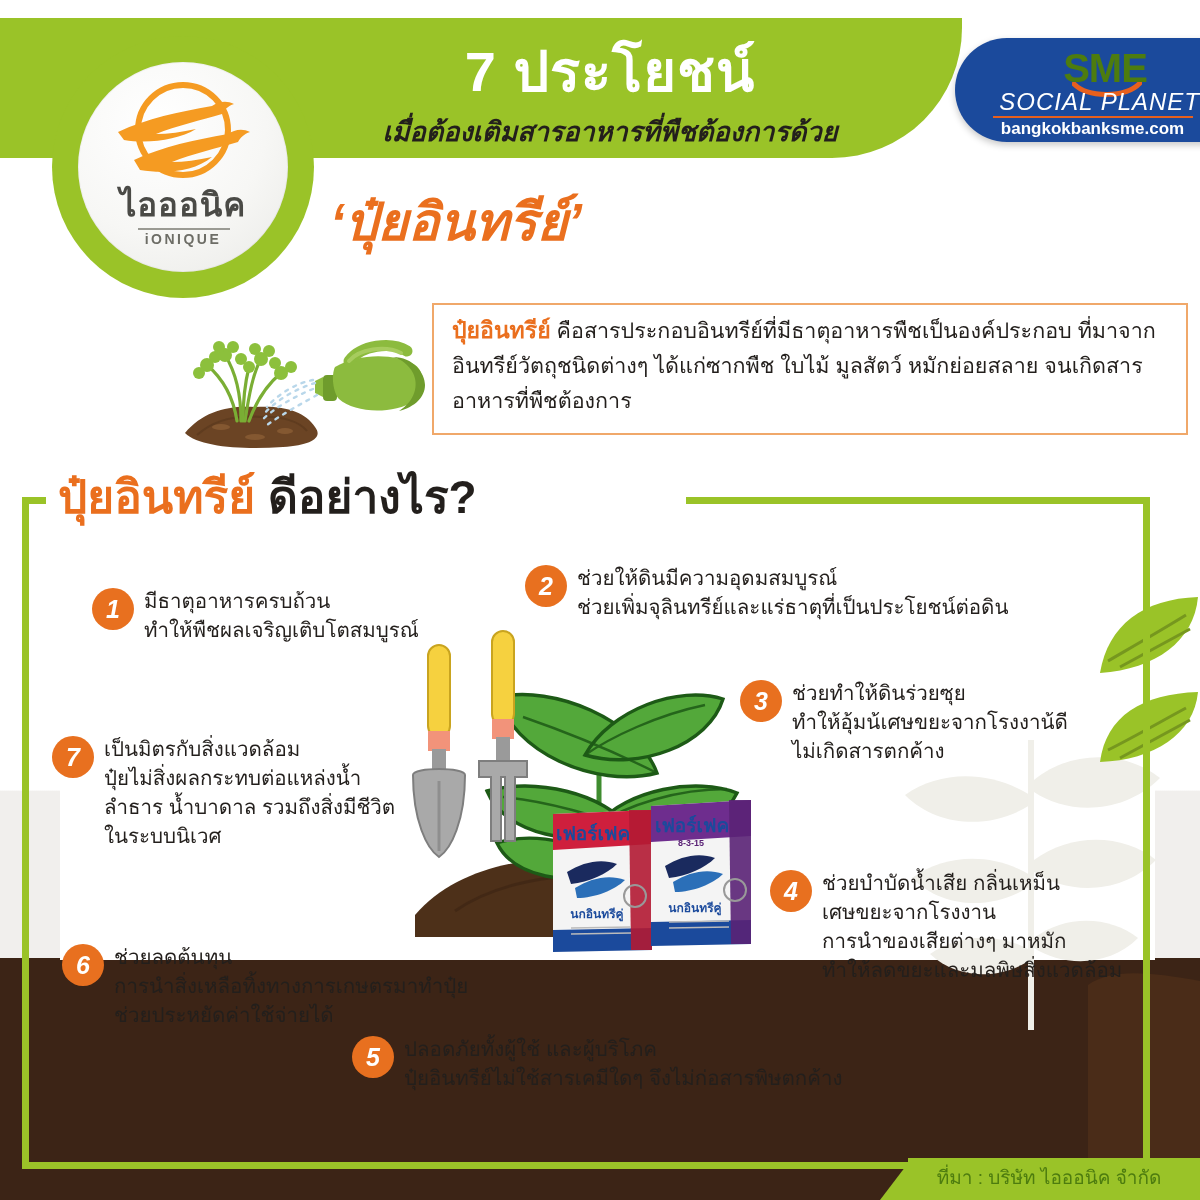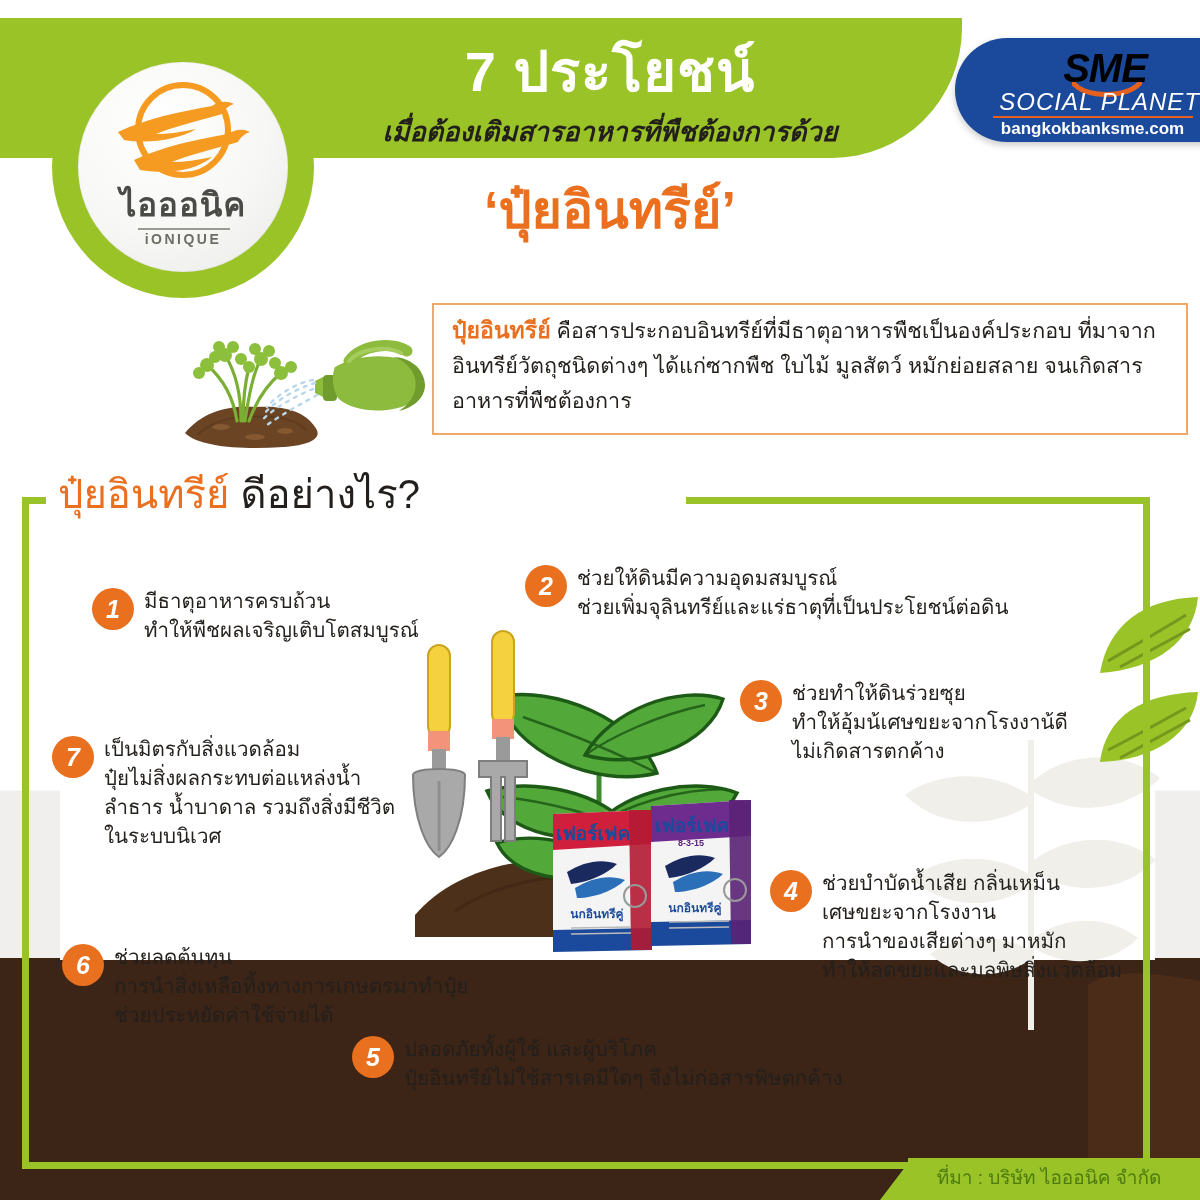--- a/index.html
+++ b/index.html
@@ -35,43 +35,43 @@
   .logo-name{position:absolute;left:78px;top:188px;width:210px;text-align:center;
       font-size:33px;color:#4a4a46;font-weight:bold;letter-spacing:1px;line-height:1;}
   .logo-rule{position:absolute;left:138px;top:228px;width:92px;height:2px;background:#9a9a93;}
   .logo-sub{position:absolute;left:78px;top:231px;width:210px;text-align:center;
       font-size:14px;color:#6d6d66;letter-spacing:2.5px;font-weight:bold;}
 
   .title-main{position:absolute;left:330px;top:44px;width:560px;text-align:center;
       font-size:56px;font-weight:bold;color:#ffffff;line-height:1.0;letter-spacing:1px;}
   .title-sub{position:absolute;left:320px;top:118px;width:580px;text-align:center;
       font-size:27px;font-weight:bold;color:#231f1c;line-height:1.1;font-style:italic;}
-  .title-quote{position:absolute;left:330px;top:182px;width:560px;text-align:center;
-      font-size:52px;font-weight:bold;color:#ea6f1e;line-height:1.1;}
+  .title-quote{position:absolute;left:330px;top:194px;width:560px;text-align:left;
+      font-size:52px;font-weight:bold;color:#ea6f1e;line-height:1.1;font-style:italic;}
 
   .sme-badge{position:absolute;left:955px;top:38px;width:260px;height:104px;
       background:#1b4a9c;border-radius:52px 0 0 52px;box-shadow:0 3px 7px rgba(0,0,0,.22);}
   .sme-1{position:absolute;left:1020px;top:48px;width:170px;text-align:center;
-      font-size:40px;font-style:italic;font-weight:bold;color:#000000;letter-spacing:-1px;line-height:1;}
+      font-size:40px;font-weight:bold;color:#4d7c0f;letter-spacing:-1px;line-height:1;}
   .sme-swoosh{position:absolute;left:1072px;top:82px;width:70px;height:16px;}
   .sme-2{position:absolute;left:985px;top:90px;width:215px;text-align:right;
       font-size:24px;font-style:italic;color:#fff;letter-spacing:1px;line-height:1;}
   .sme-rule{position:absolute;left:993px;top:116px;width:200px;height:2px;background:#e8601d;}
   .sme-3{position:absolute;left:985px;top:118px;width:215px;text-align:center;
       font-size:17px;font-weight:bold;color:#fff;line-height:1.3;}
 
   
   .defbox{position:absolute;left:432px;top:303px;width:752px;height:128px;
       background:#ffffff;border:2px solid #f0a86a;}
   .deftext{position:absolute;left:452px;top:312px;width:720px;
       font-size:21.5px;color:#231f1c;line-height:1.62;}
   .deftext b{color:#ea6f1e;font-size:23px;}
 
   
-  .sec-head{position:absolute;left:58px;top:472px;font-size:40px;font-weight:normal;
+  .sec-head{position:absolute;left:58px;top:472px;font-size:46px;font-weight:bold;
       color:#231f1c;line-height:1.1;white-space:nowrap;}
   .sec-head .o{color:#ea6f1e;}
 
   
   .item{position:absolute;}
   .badge{position:absolute;left:0;top:0;width:42px;height:42px;border-radius:50%;
       background:#e8701f;color:#fff;font-size:25px;font-weight:bold;font-style:italic;
       text-align:center;line-height:42px;}
   .itxt{position:absolute;left:52px;top:-2px;font-size:20.5px;color:#231f1c;line-height:1.42;
       white-space:nowrap;}

